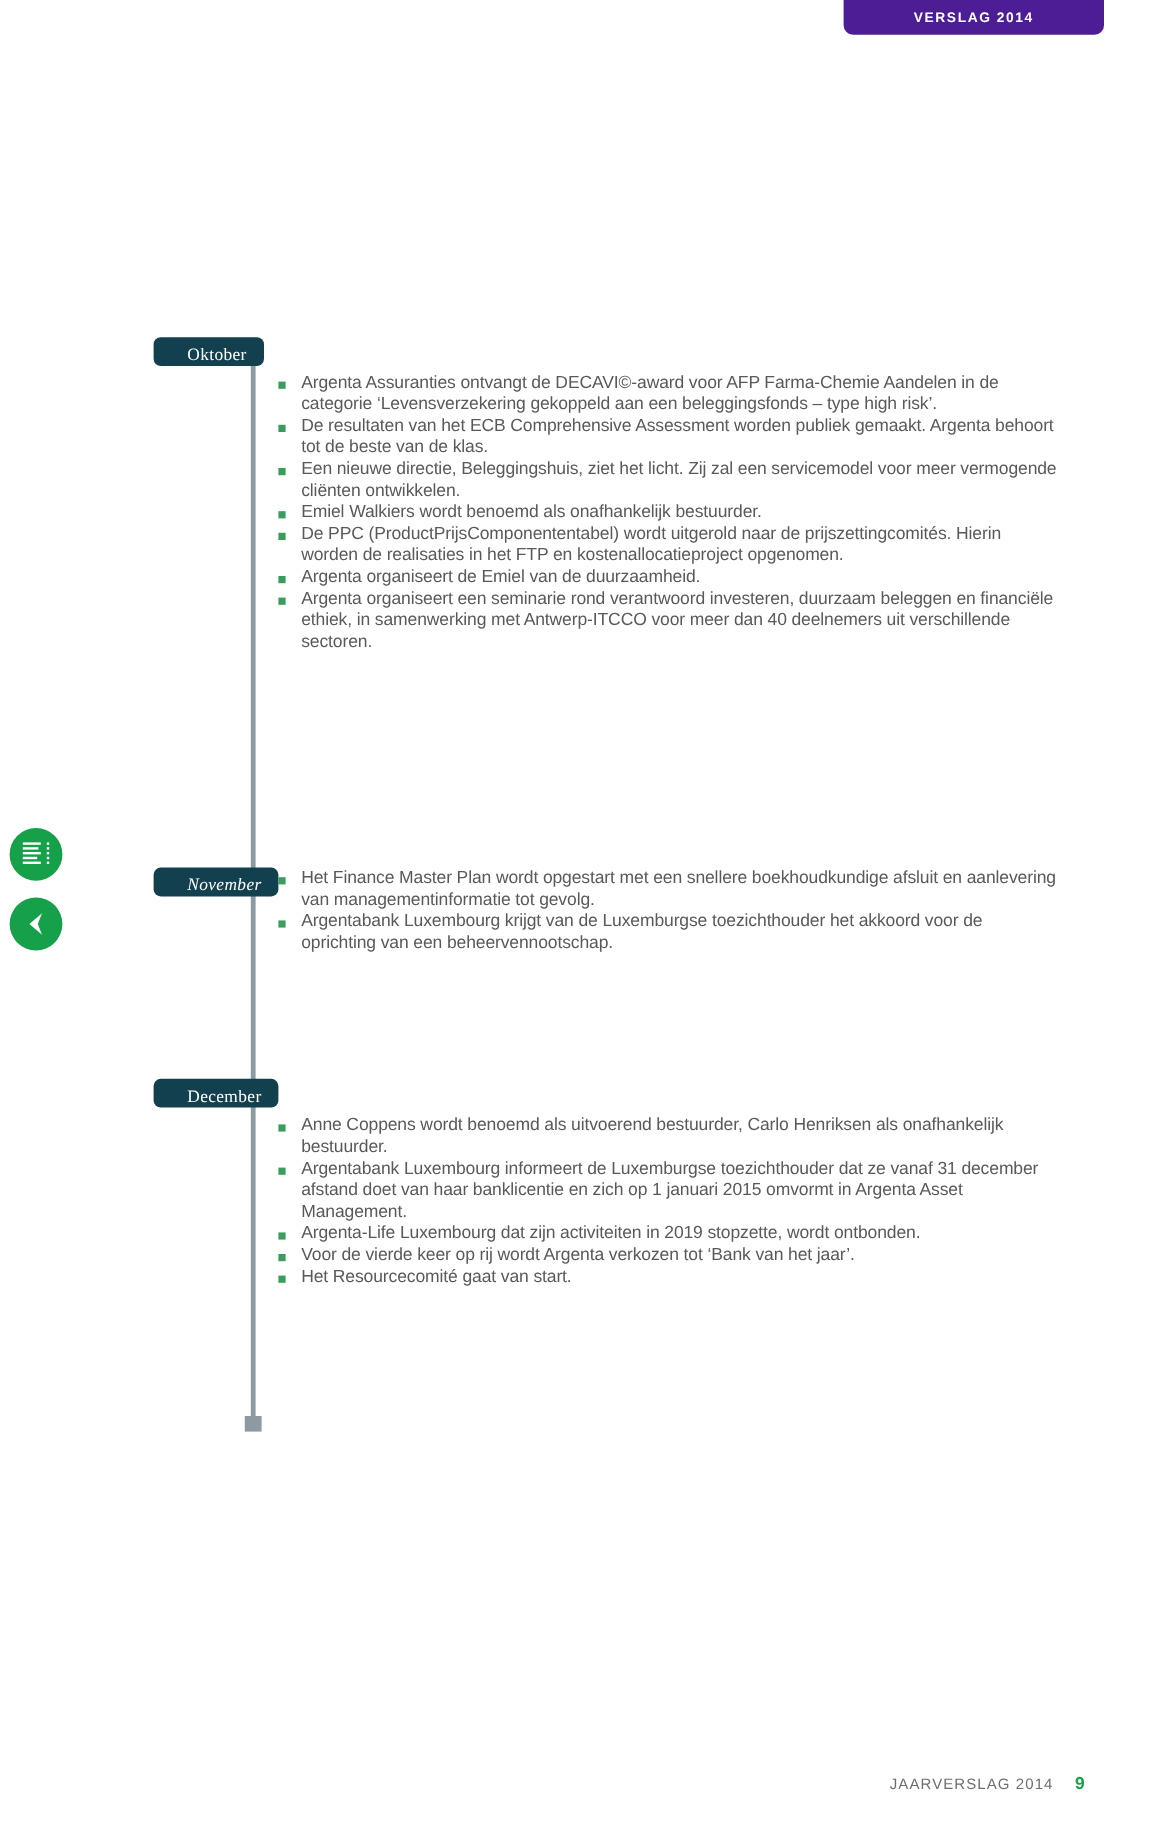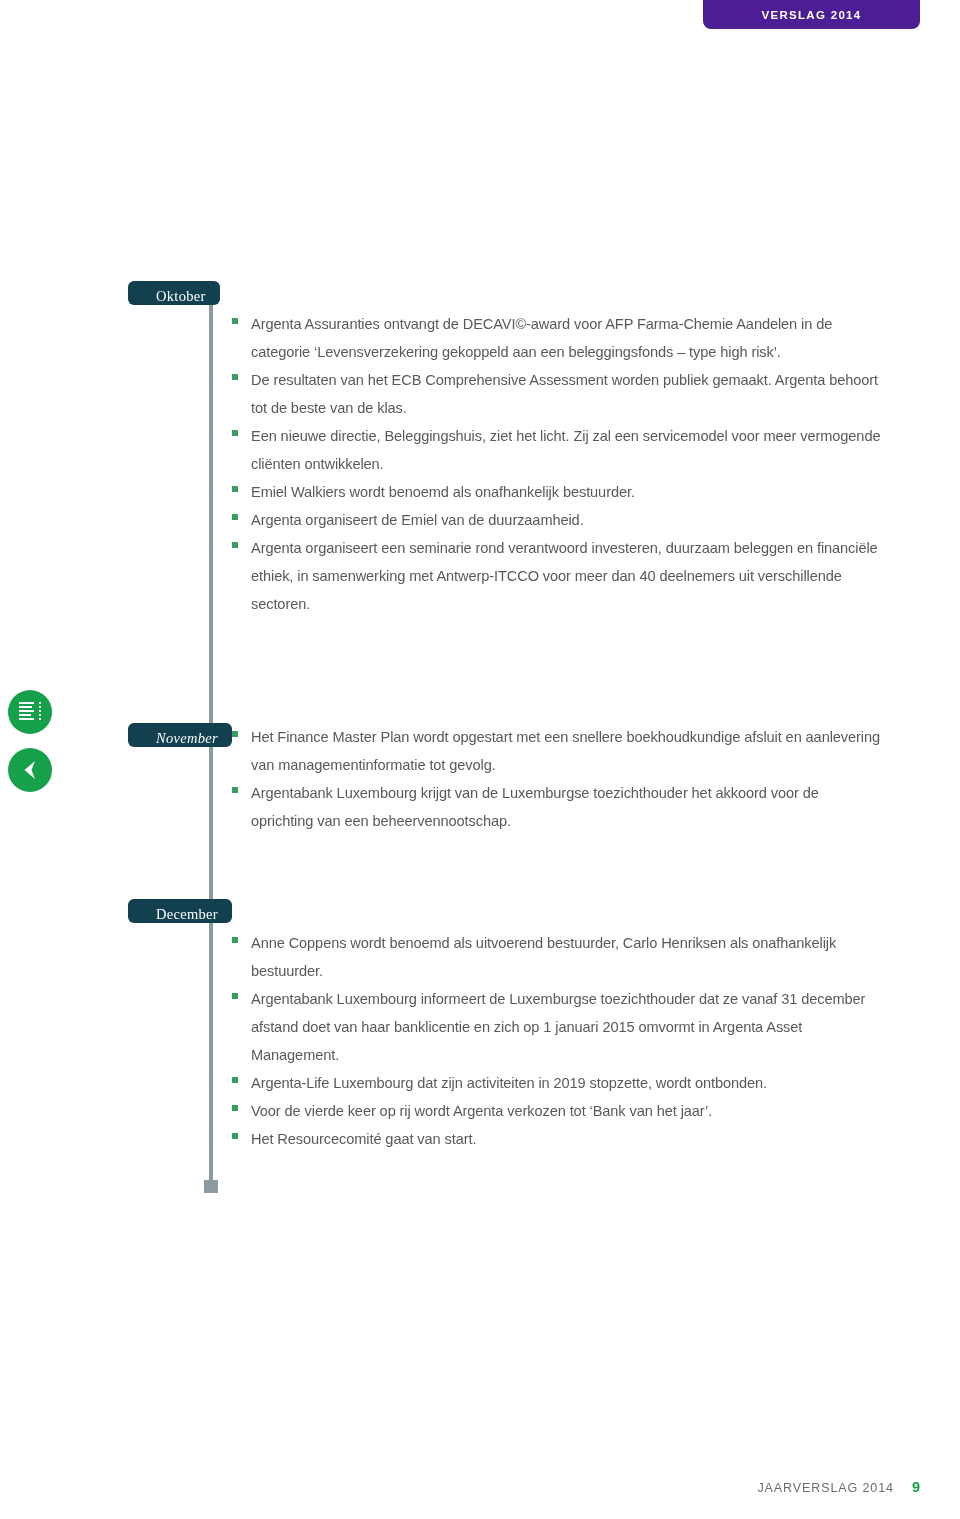--- a/index.html
+++ b/index.html
@@ -143,30 +143,30 @@
   .bullet-mark {
     flex: 0 0 auto;
     width: 6px;
     height: 6px;
     background: #3a9d5d;
     margin: 8px 13px 0 0;
   }
   .bullet-text {
     flex: 1 1 auto;
     font-size: 14.6px;
-    line-height: 28px;
+    line-height: 18px;
     color: #58595b;
     font-family: "Liberation Sans", sans-serif;
     letter-spacing: -0.1px;
   }
 
   
   .footer {
     position: absolute;
-    right: 40px;
+    right: 56px;
     bottom: 24px;
     display: flex;
     align-items: baseline;
   }
   .footer .doc-title {
     color: #6d6e71;
     font-size: 12.5px;
     letter-spacing: 0.9px;
     margin-right: 18px;
     font-family: "Liberation Sans", sans-serif;
@@ -228,20 +228,24 @@
       <div class="bullet-row">
         <span class="bullet-mark"></span>
         <span class="bullet-text">Een nieuwe directie, Beleggingshuis, ziet het licht. Zij zal een servicemodel voor meer vermogende cliënten ontwikkelen.</span>
       </div>
       <div class="bullet-row">
         <span class="bullet-mark"></span>
         <span class="bullet-text">Emiel Walkiers wordt benoemd als onafhankelijk bestuurder.</span>
       </div>
       <div class="bullet-row">
         <span class="bullet-mark"></span>
+        <span class="bullet-text">De PPC (ProductPrijsComponententabel) wordt uitgerold naar de prijszettingcomités. Hierin worden de realisaties in het FTP en kostenallocatieproject opgenomen.</span>
+      </div>
+      <div class="bullet-row">
+        <span class="bullet-mark"></span>
         <span class="bullet-text">Argenta organiseert de Emiel van de duurzaamheid.</span>
       </div>
       <div class="bullet-row">
         <span class="bullet-mark"></span>
         <span class="bullet-text">Argenta organiseert een seminarie rond verantwoord investeren, duurzaam beleggen en financiële ethiek, in samenwerking met Antwerp-ITCCO voor meer dan 40 deelnemers uit verschillende sectoren.</span>
       </div>
     </div>
     <div class="month-tag" style="top: 723px; font-style: italic;">
       <span class="month-label">November</span>
     </div>

